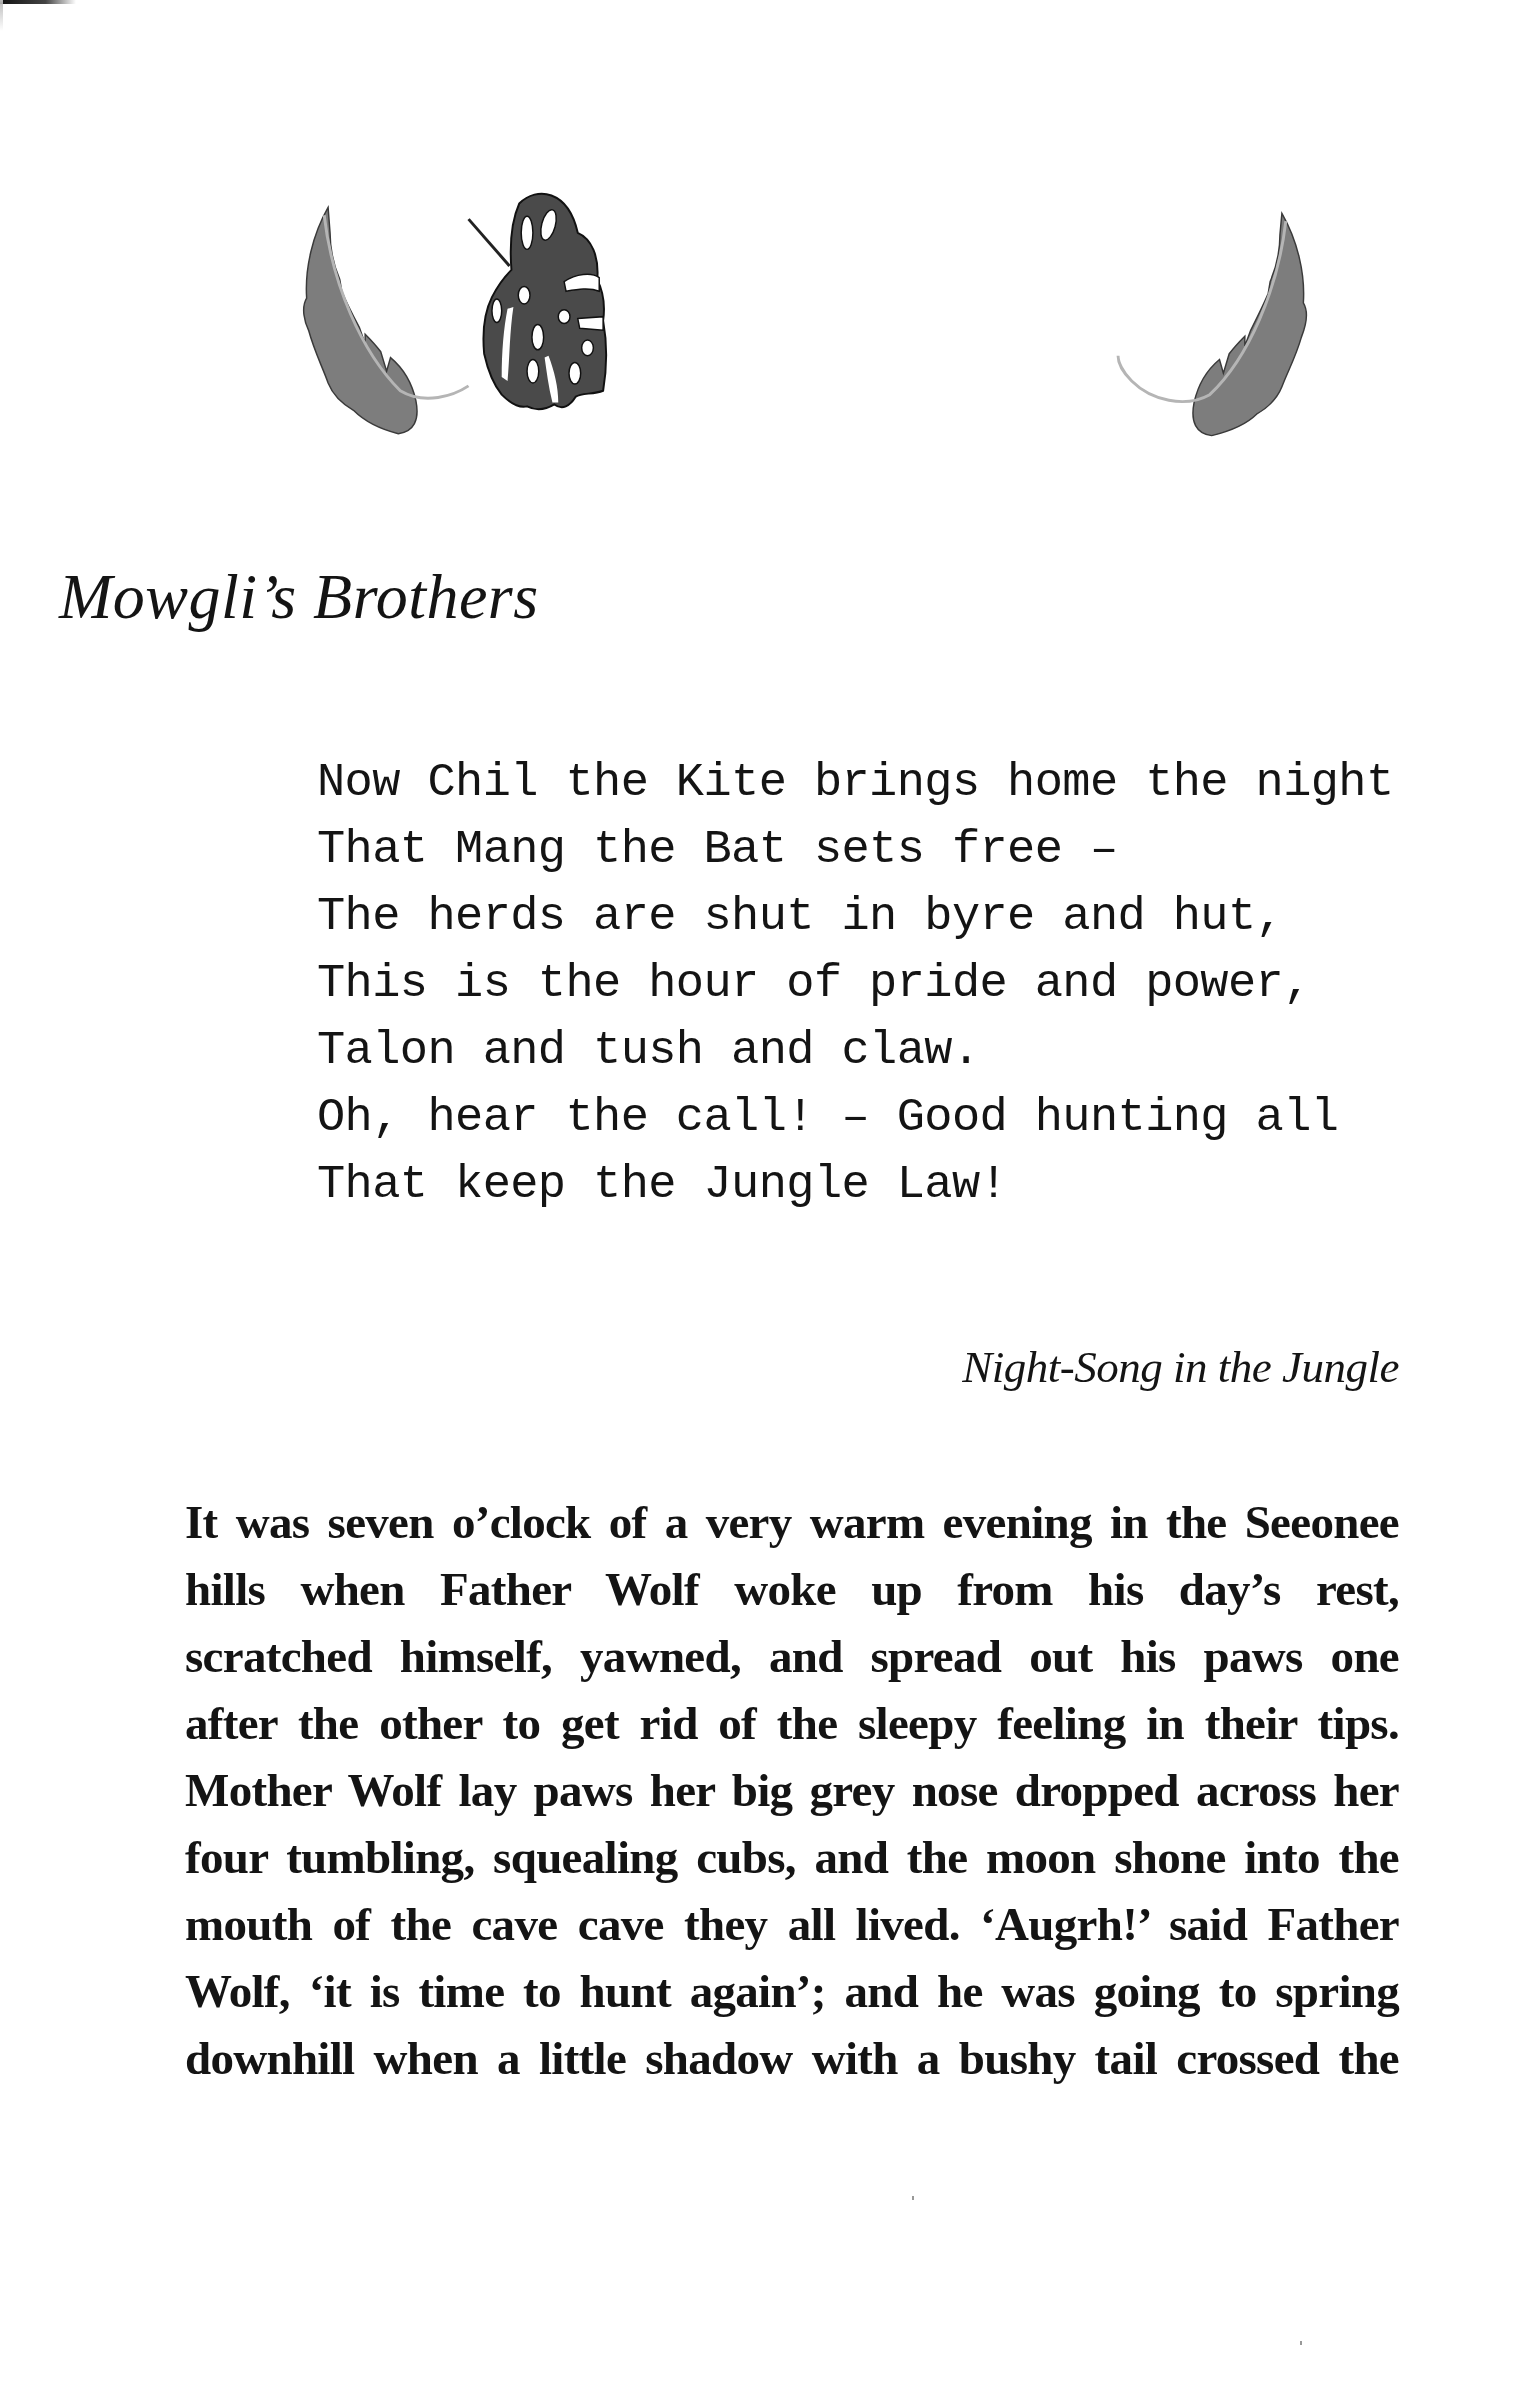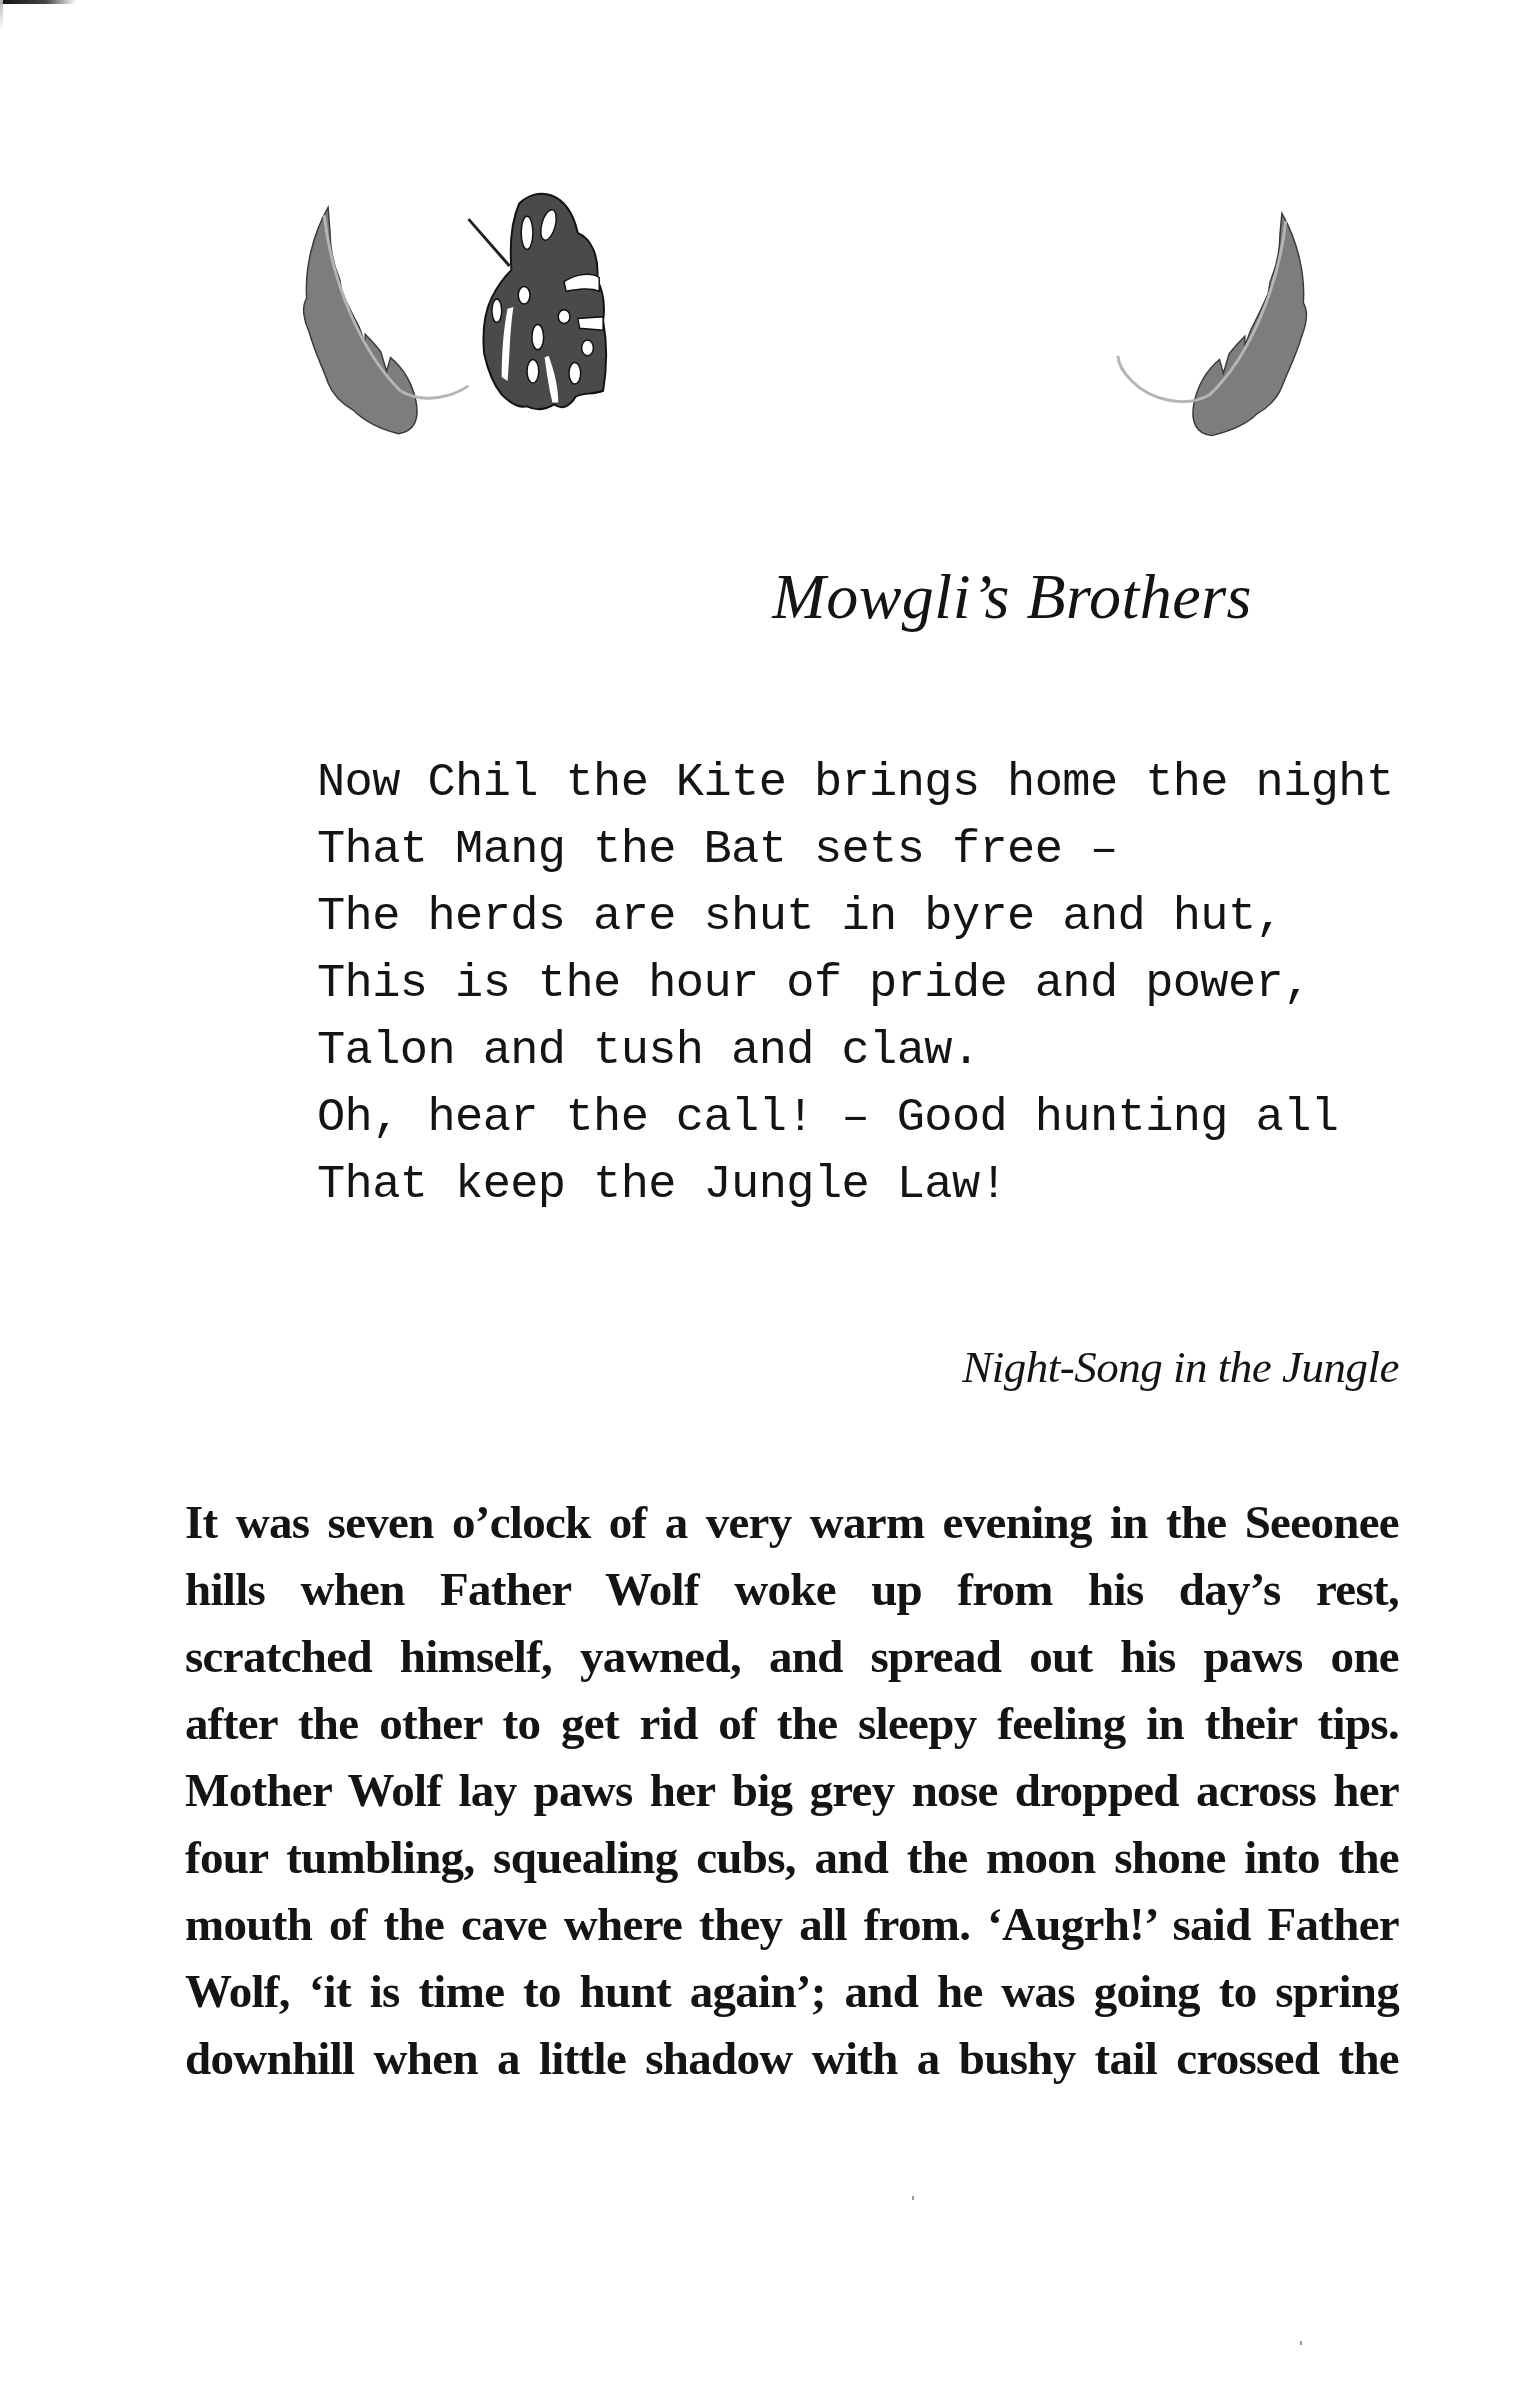--- a/index.html
+++ b/index.html
@@ -36,21 +36,21 @@
       left: 293px;
       top: 176px;
       width: 1024px;
       height: 293px;
     }
     .chapter-title {
       position: absolute;
       left: 0;
       top: 558px;
       width: 1252px;
-      text-align: right;
+      text-align: left;
       font-style: italic;
       font-size: 64px;
       line-height: 78px;
       margin: 0;
       font-weight: normal;
       letter-spacing: 0.5px;
       padding-left: 59px;
       box-sizing: border-box;
     }
     .epigraph {
@@ -151,20 +151,20 @@
 
 <div class="attribution">Night-Song in the Jungle</div>
 
 <div class="prose">
   <span class="prose-line">It was seven o’clock of a very warm evening in the Seeonee</span>
   <span class="prose-line">hills when Father Wolf woke up from his day’s rest,</span>
   <span class="prose-line">scratched himself, yawned, and spread out his paws one</span>
   <span class="prose-line">after the other to get rid of the sleepy feeling in their tips.</span>
   <span class="prose-line">Mother Wolf lay paws her big grey nose dropped across her</span>
   <span class="prose-line">four tumbling, squealing cubs, and the moon shone into the</span>
-  <span class="prose-line">mouth of the cave where they all from. ‘Augrh!’ said Father</span>
+  <span class="prose-line">mouth of the cave cave they all lived. ‘Augrh!’ said Father</span>
   <span class="prose-line">Wolf, ‘it is time to hunt again’; and he was going to spring</span>
   <span class="prose-line">downhill when a little shadow with a bushy tail crossed the</span>
 </div>
 
 <div class="speck" style="left:912px; top:2196px;"></div>
 <div class="speck" style="left:1300px; top:2341px;"></div>
 
 
 </body></html>

